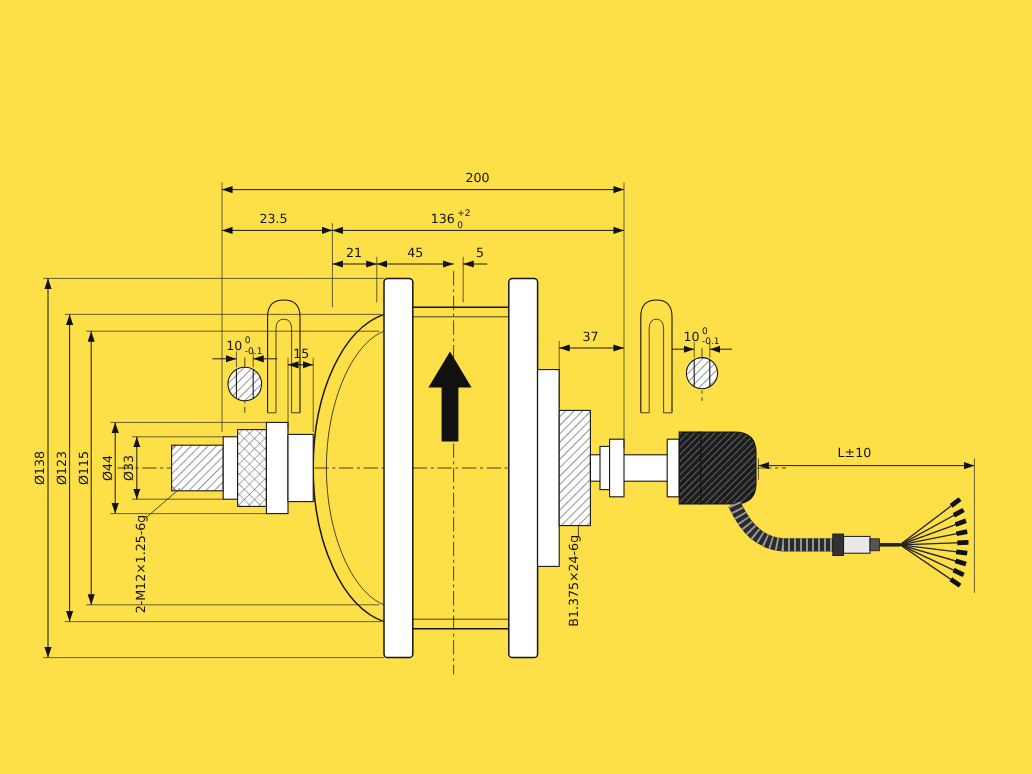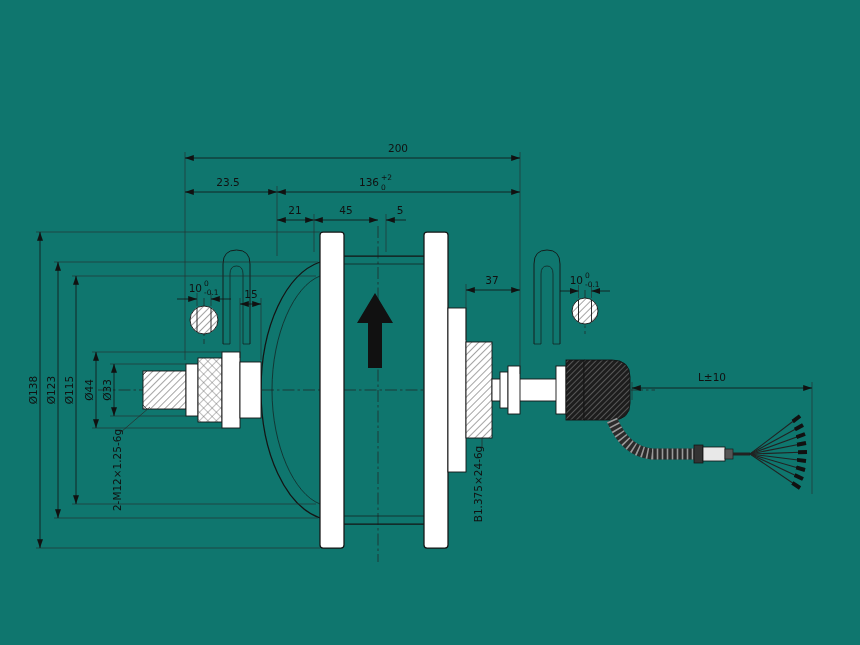--- a/index.html
+++ b/index.html
@@ -1,16 +1,16 @@
 <!DOCTYPE html>
 <html><head>
 <meta charset="utf-8">
 <style>
   html,body{margin:0;padding:0;background:#fff;}
-  .canvas{width:860px;height:645px;background:#0f766e;overflow:hidden;position:relative;}
+  .canvas{width:860px;height:645px;background:#fde047;overflow:hidden;position:relative;}
   svg{display:block;}
   
   .s   {stroke:#141414;stroke-width:1.25;}
   .sm  {stroke:#141414;stroke-width:.9;}
   .sthin{stroke:#141414;stroke-width:.65;}
   
   .fw{fill:#fff;} .fn{fill:none;} .fb{fill:#111;}
   .fh{fill:url(#hatch);} .fx{fill:url(#crosshatch);} .fd{fill:url(#hatchDark);}
   
   .dim{stroke:#111;stroke-width:.8;fill:none;}

